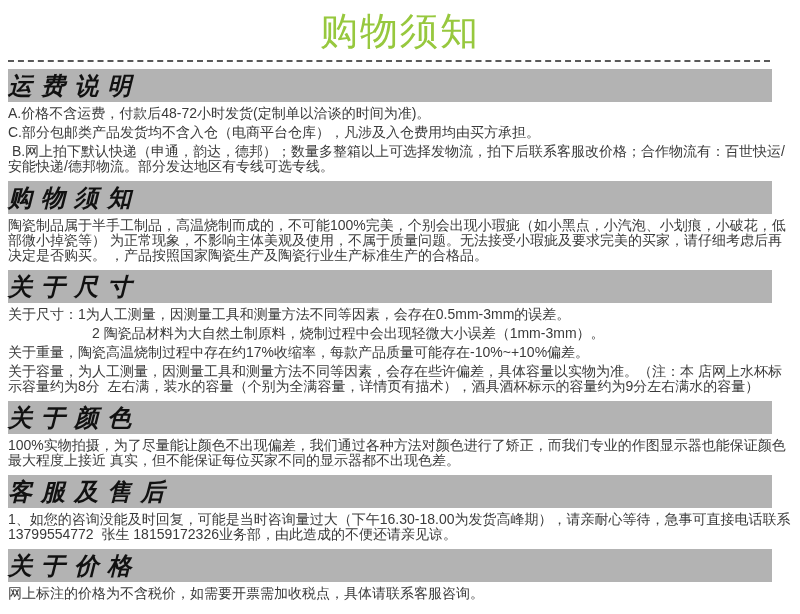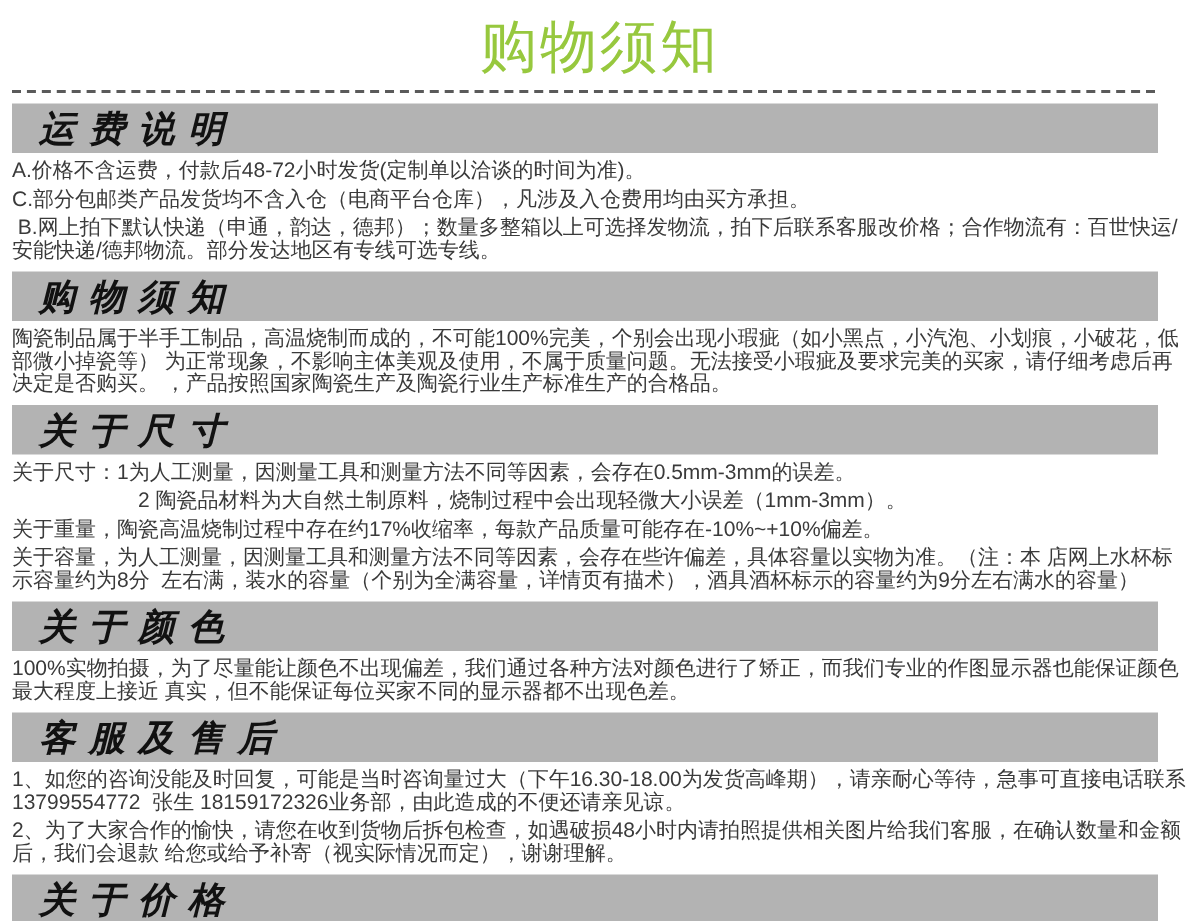--- a/index.html
+++ b/index.html
@@ -25,21 +25,20 @@
     border: none;
     border-top: 2px dashed #5a5a5a;
     margin: 6px 30px 0 8px;
   }
   .section-bar {
     background: var(--bar-gray, #b3b3b3);
     margin: 7px 28px 4px 8px;
     height: 33px;
     display: flex;
     align-items: center;
-    padding-left: 18px;
   }
   .section-heading {
     font-family: "Liberation Serif", "DejaVu Serif", serif;
     font-weight: bold;
     font-style: italic;
     font-size: 24px;
     letter-spacing: 0.38em;
     color: #111111;
     white-space: nowrap;
   }
@@ -102,21 +101,20 @@
       <p>100%实物拍摄，为了尽量能让颜色不出现偏差，我们通过各种方法对颜色进行了矫正，而我们专业的作图显示器也能保证颜色最大程度上接近 真实，但不能保证每位买家不同的显示器都不出现色差。</p>
     </div>
   </div>
 
   <div class="section">
     <div class="section-bar">
       <span class="section-heading">客服及售后</span>
     </div>
     <div class="section-body">
       <p>1、如您的咨询没能及时回复，可能是当时咨询量过大（下午16.30-18.00为发货高峰期），请亲耐心等待，急事可直接电话联系13799554772  张生 18159172326业务部，由此造成的不便还请亲见谅。</p>
-      <p>2、为了大家合作的愉快，请您在收到货物后拆包检查，如遇破损48小时内请拍照提供相关图片给我们客服，在确认数量和金额后，我们会退款 给您或给予补寄（视实际情况而定），谢谢理解。</p>
     </div>
   </div>
 
   <div class="section">
     <div class="section-bar">
       <span class="section-heading">关于价格</span>
     </div>
     <div class="section-body">
       <p>网上标注的价格为不含税价，如需要开票需加收税点，具体请联系客服咨询。</p>
     </div>

